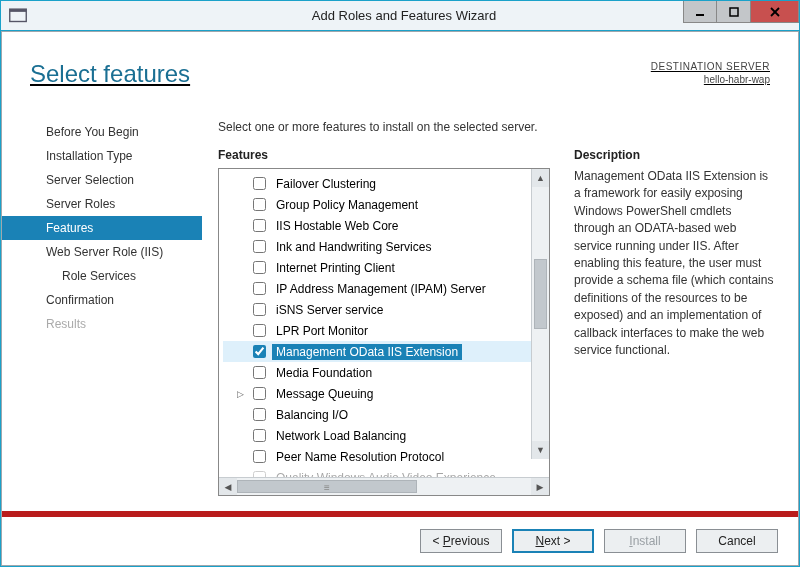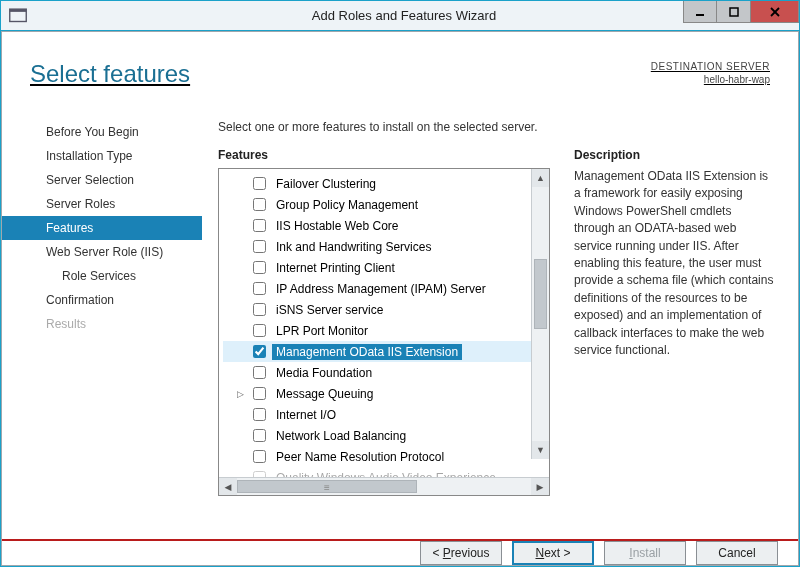--- a/index.html
+++ b/index.html
@@ -239,22 +239,22 @@
     flex-direction: column;
   }
   .desc-text {
     color: #333;
     line-height: 1.45;
     font-size: 12px;
   }
 
   
   .footer {
-    border-top: 2px solid #b91c1c;
-    padding: 0 20px;
+    border-top: 6px solid #b91c1c;
+    padding: 12px 20px;
     display: flex;
     justify-content: flex-end;
     gap: 10px;
     background:#fff;
   }
   .btn {
     min-width: 82px;
     height: 24px;
     border: 1px solid #8a8f94;
     background: #eceff1;
@@ -377,21 +377,21 @@
                     <input type="checkbox" style="">
                     <span class="flabel">Media Foundation</span>
                   </div>
                   <div class="feature-row">
                     <span class="expander">▷</span>
                     <input type="checkbox" style="">
                     <span class="flabel">Message Queuing</span>
                   </div>
                   <div class="feature-row">
                     <input type="checkbox" style="">
-                    <span class="flabel">Internet I/O</span>
+                    <span class="flabel">Balancing I/O</span>
                   </div>
                   <div class="feature-row">
                     <input type="checkbox" style="">
                     <span class="flabel">Network Load Balancing</span>
                   </div>
                   <div class="feature-row">
                     <input type="checkbox" style="">
                     <span class="flabel">Peer Name Resolution Protocol</span>
                   </div>
                   <div class="feature-row" style="opacity: 0.35;">

